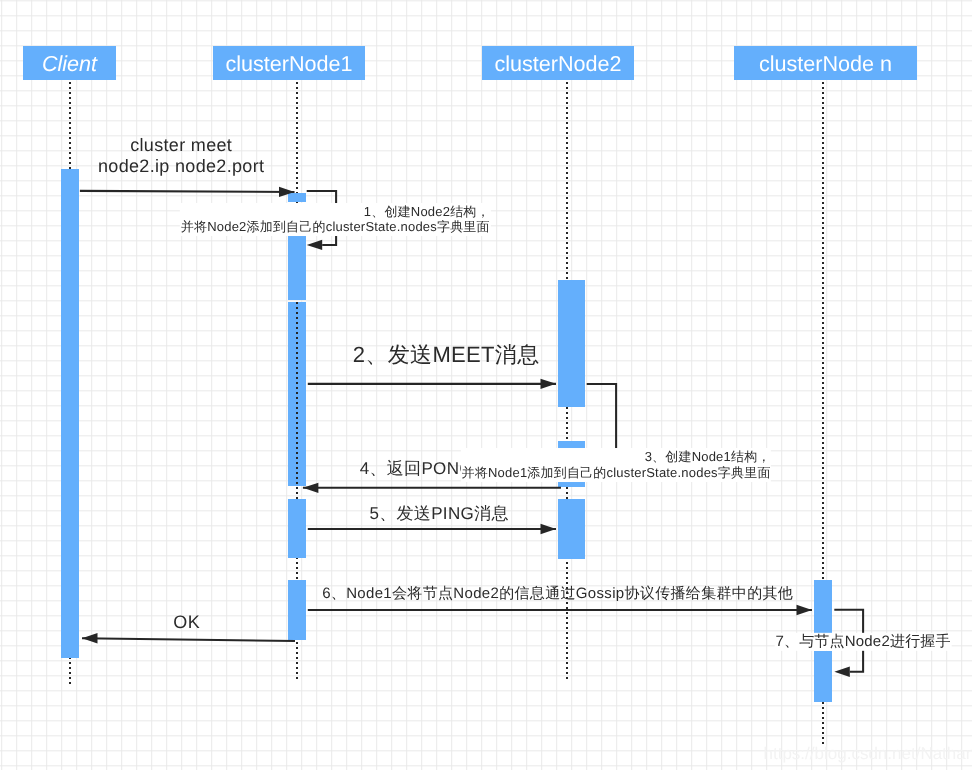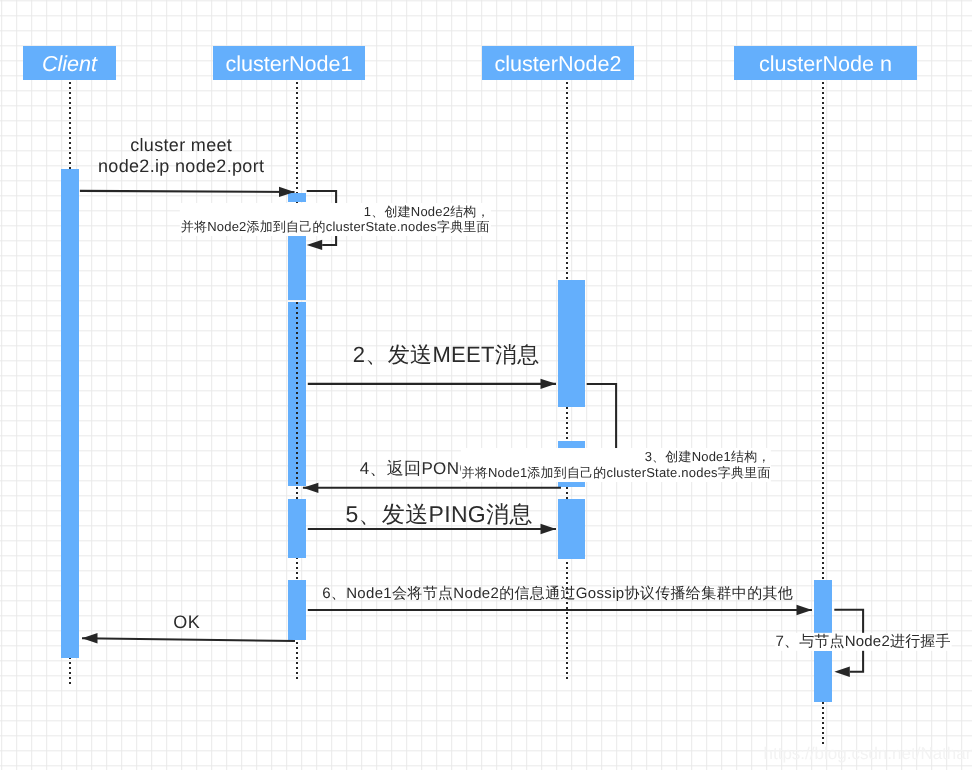--- a/index.html
+++ b/index.html
@@ -74,21 +74,21 @@
       <polygon points="306.70,244.90 322.20,239.70 322.20,250.10" fill="#262626"></polygon>
       <path d="M 586.7 383.9 L 616.1 383.9 L 616.1 463 L 602.2 463" fill="none" stroke="#262626" stroke-width="2.05" stroke-linecap="butt" stroke-linejoin="miter"></path>
       <polygon points="586.70,463.00 602.20,457.80 602.20,468.20" fill="#262626"></polygon>
       <path d="M 834.3 609.8 L 863.1 609.8 L 863.1 671.8 L 849.8 671.8" fill="none" stroke="#262626" stroke-width="2.05" stroke-linecap="butt" stroke-linejoin="miter"></path>
       <polygon points="834.30,671.80 849.80,666.60 849.80,677.00" fill="#262626"></polygon>
     </svg>
   <div id="overlay">
       <div class="msglabel" style="left: 181px; top: 155.3px; font-size: 18px; line-height: 20.2px; letter-spacing: 0.33px; text-indent: 0.33px;"><div>cluster meet</div><div>node2.ip node2.port</div></div>
       <div class="msglabel" style="left: 446px; top: 355.2px; font-size: 22px; line-height: 20px; letter-spacing: 0.33px; text-indent: 0.33px;"><div>2、发送MEET消息</div></div>
       <div class="msglabel" style="left: 433.4px; top: 469px; font-size: 17px; line-height: 20px; letter-spacing: 0.33px; text-indent: 0.33px;"><div>4、返回PONG消息</div></div>
-      <div class="msglabel" style="left: 432.9px; top: 513.7px; font-size: 23px; line-height: 20px; letter-spacing: 0.33px; text-indent: 0.33px; padding-left: 12px;"><div>5、发送PING消息</div></div>
+      <div class="msglabel" style="left: 432.9px; top: 513.7px; font-size: 17px; line-height: 20px; letter-spacing: 0.33px; text-indent: 0.33px; padding-left: 12px;"><div>5、发送PING消息</div></div>
       <div class="msglabel" style="left: 557.5px; top: 594px; font-size: 15px; line-height: 17.6px; letter-spacing: 0.33px; text-indent: 0.33px;"><div>6、Node1会将节点Node2的信息通过Gossip协议传播给集群中的其他</div></div>
       <div class="msglabel" style="left: 186.5px; top: 621.8px; font-size: 18px; line-height: 20px; letter-spacing: 0.33px; text-indent: 0.33px;"><div>OK</div></div>
       <div class="selflabel" style="left: 335.2px; top: 219.5px; font-size: 13px; line-height: 15.6px; letter-spacing: 0.2px; text-indent: 0.2px;"><div><span>1、创建Node2结构，</span></div><div><span>并将Node2添加到自己的clusterState.nodes字典里面</span></div></div>
       <div class="selflabel" style="left: 616px; top: 425px; font-size: 13px; line-height: 15.6px; letter-spacing: 0.2px; text-indent: 0.2px; margin-top: 40px;"><div><span>3、创建Node1结构，</span></div><div><span>并将Node1添加到自己的clusterState.nodes字典里面</span></div></div>
       <div class="selflabel" style="left: 863px; top: 642px; font-size: 15px; line-height: 15.6px; letter-spacing: 0.2px; text-indent: 0.2px;"><div><span>7、与节点Node2进行握手</span></div></div>
       <div class="actorbox" style="left: 23px; top: 46px; width: 93px; height: 34px; background: rgb(100, 175, 252); font-style: italic;">
         <span>Client</span>
       </div>
       <div class="actorbox" style="left: 213px; top: 46px; width: 152px; height: 34px; background: rgb(100, 175, 252);">
         <span>clusterNode1</span>

